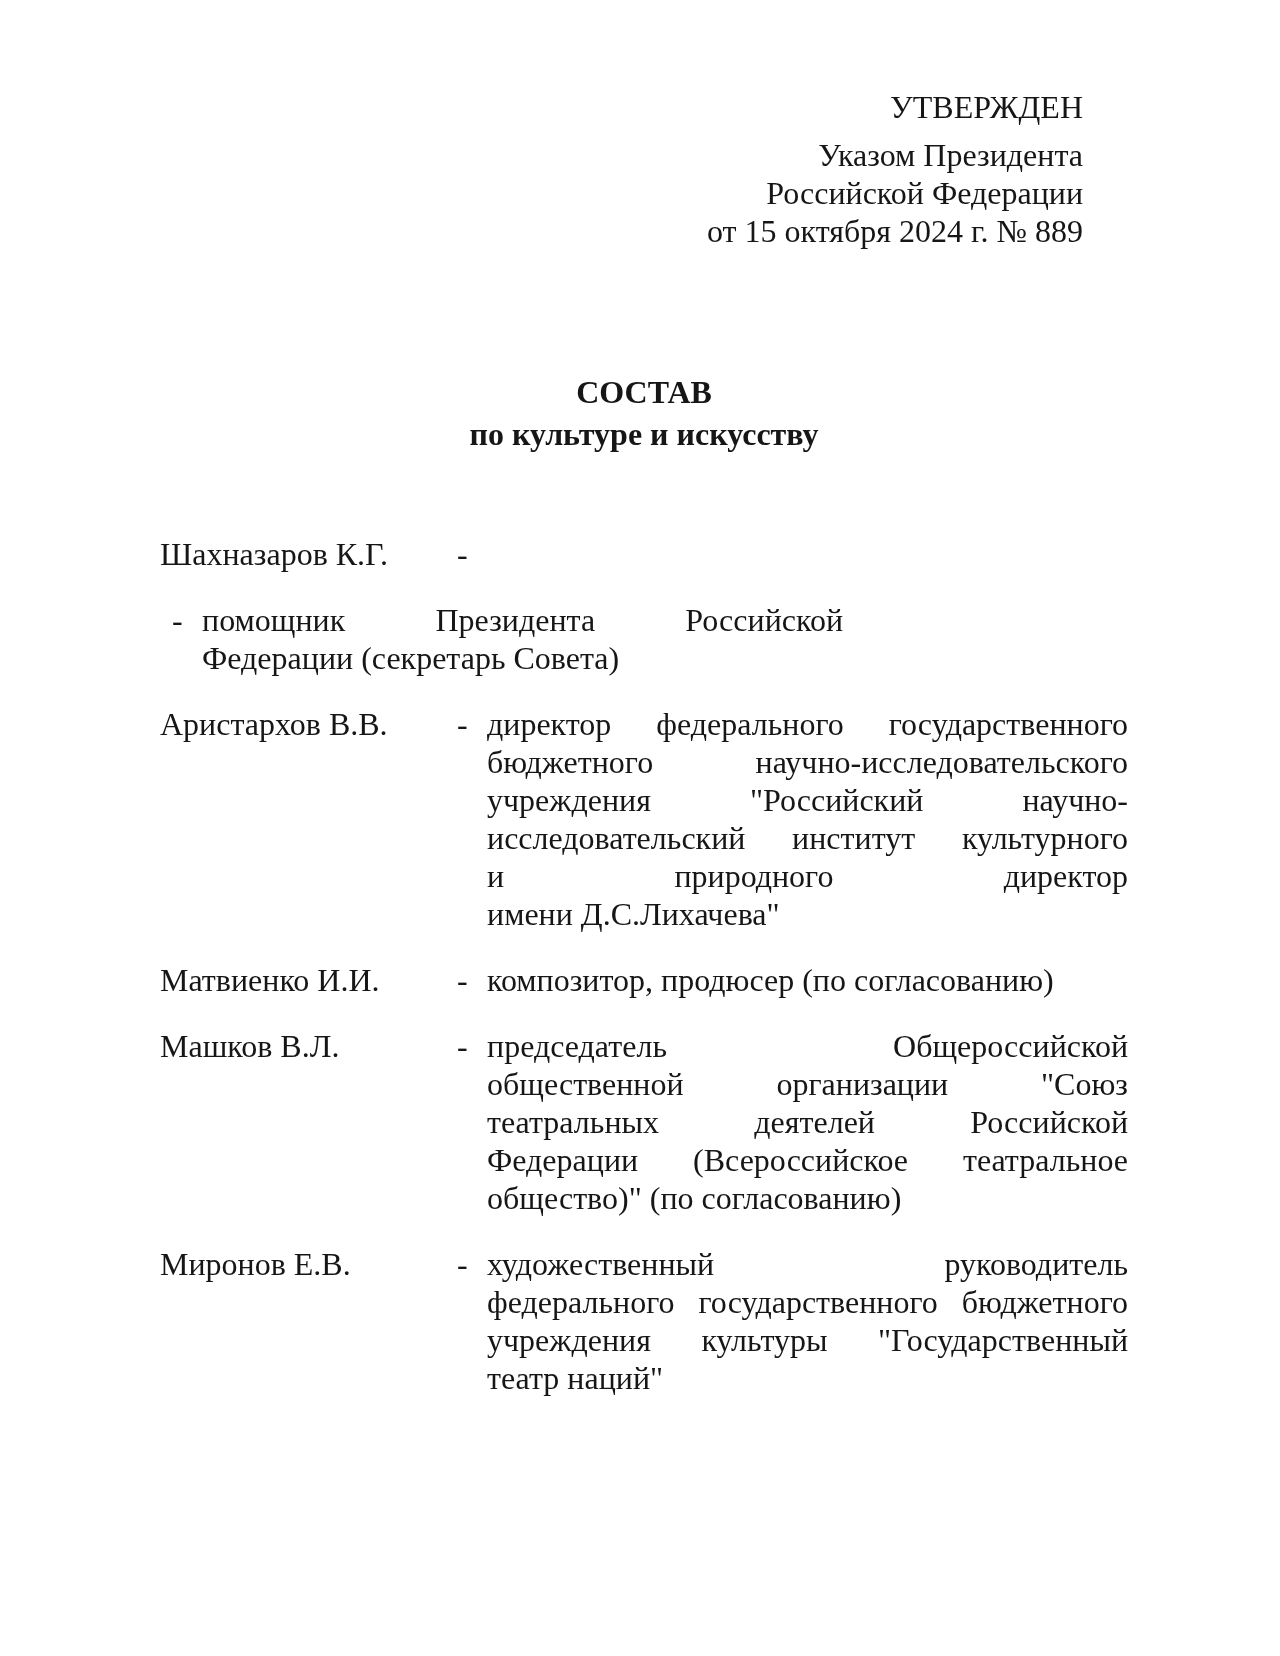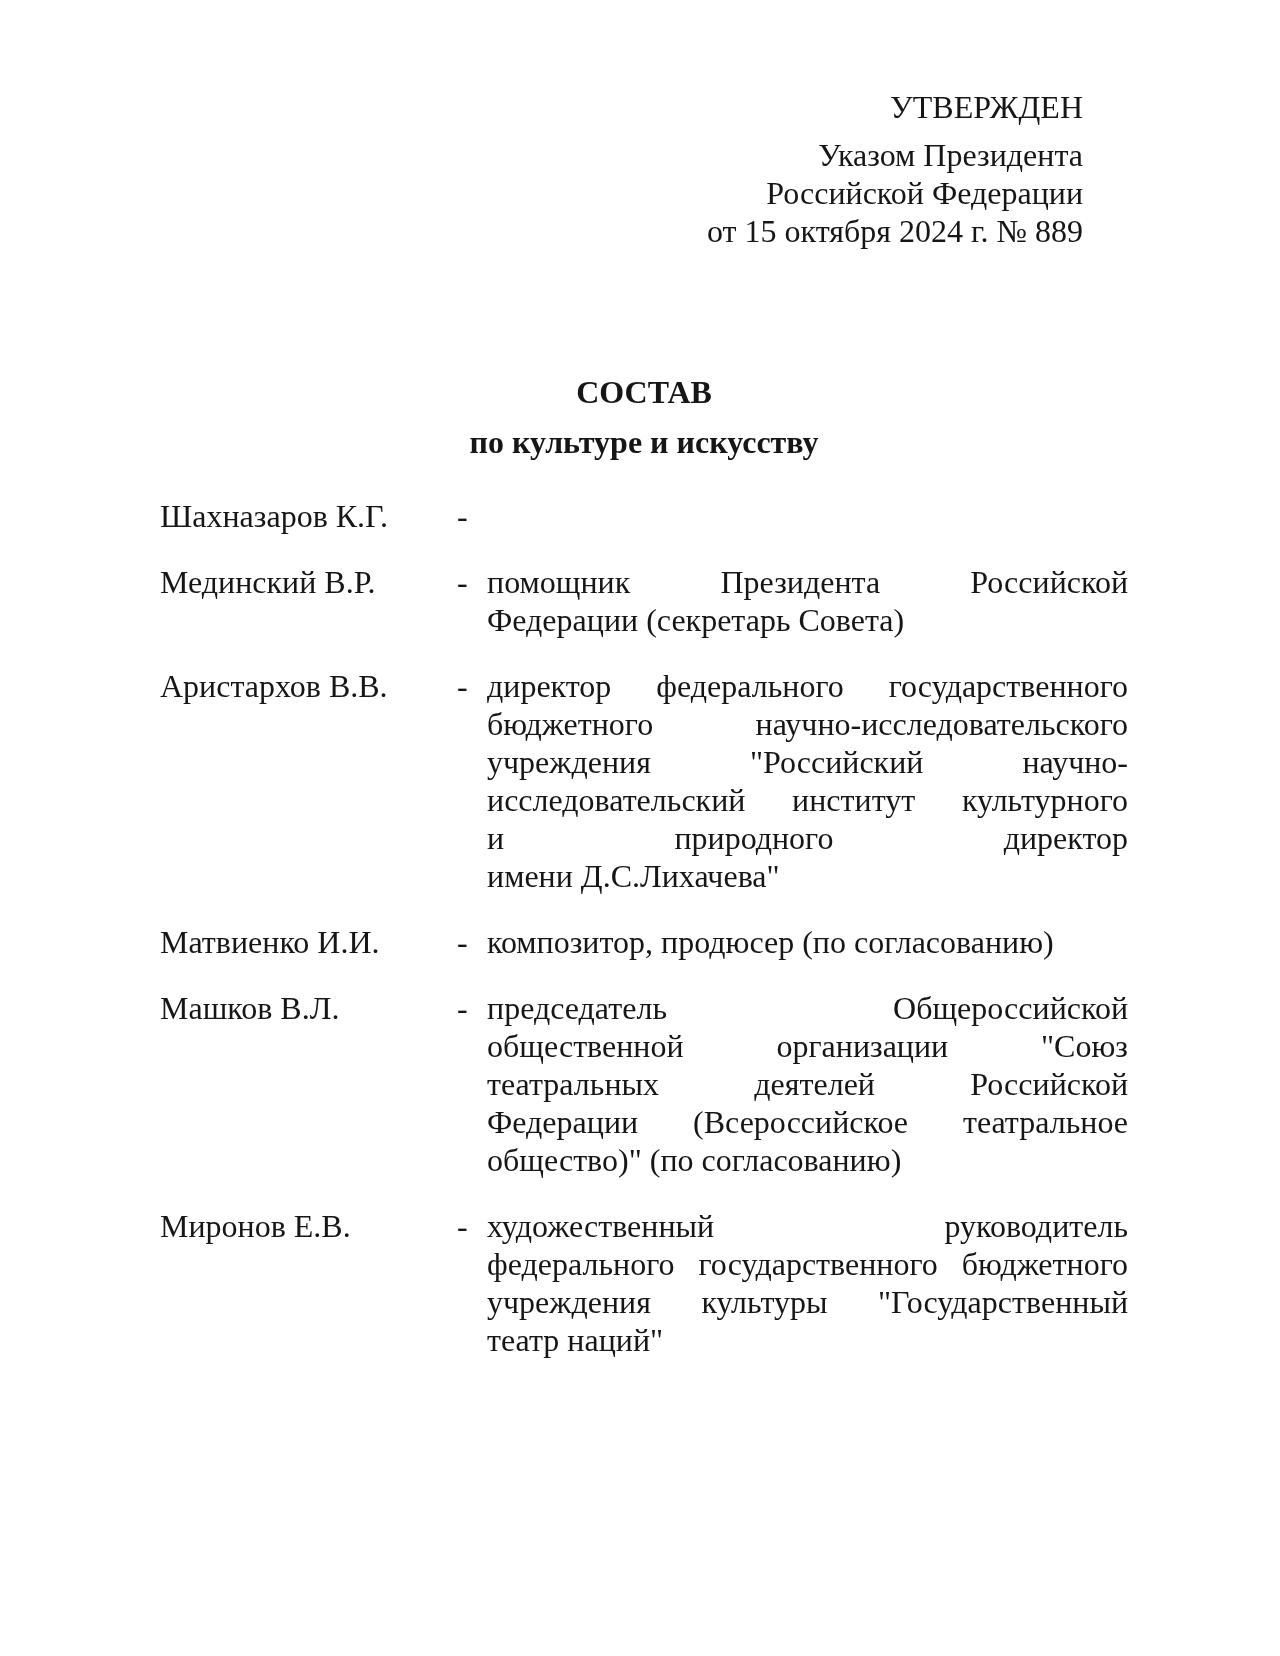--- a/index.html
+++ b/index.html
@@ -34,25 +34,25 @@
   }
   
   .title-block {
     margin-top: 123px;
     margin-left: 160px;
     width: 968px;
     text-align: center;
     font-weight: bold;
   }
   .title-block .doc-title {
-    margin-bottom: 12px;
+    margin-bottom: 4px;
   }
   
   .entries {
-    margin-top: 36px;
+    margin-top: 82px;
     font-family: Liberation Serif, serif;
   }
   .entry {
     display: flex;
     margin-left: 160px;
     margin-bottom: 28px;
   }
   .entry .name-col {
     width: 285px;
     flex: 0 0 285px;
@@ -96,21 +96,20 @@
       <div>по культуре и искусству</div>
     </div>
   </div>
 
   <div class="entries" id="entries">
       <div class="entry">
         <div class="name-col">Шахназаров К.Г.</div>
         <div class="dash-col">-</div>
       </div>
       <div class="entry">
-        <div class="name-col">Мединский В.Р.</div>
         <div class="dash-col">-</div>
         <div class="desc-col">
           <div class="jline">помощник Президента Российской</div>
           <div class="jlast">Федерации (секретарь Совета)</div>
         </div>
       </div>
       <div class="entry">
         <div class="name-col">Аристархов В.В.</div>
         <div class="dash-col">-</div>
         <div class="desc-col">

